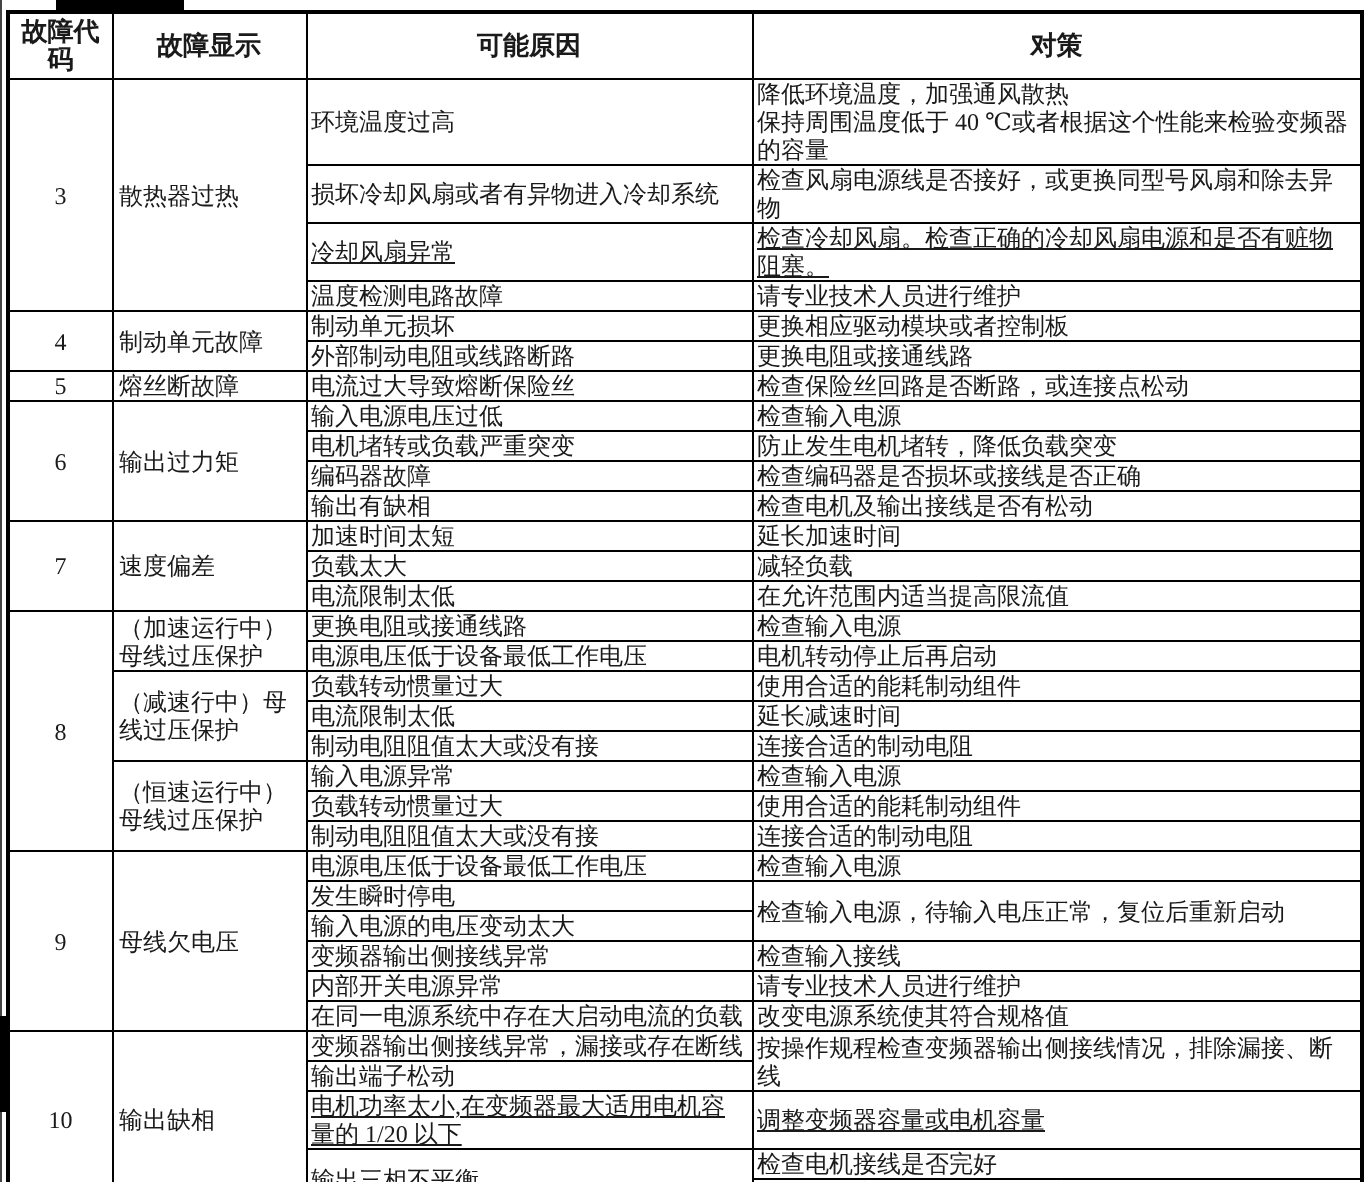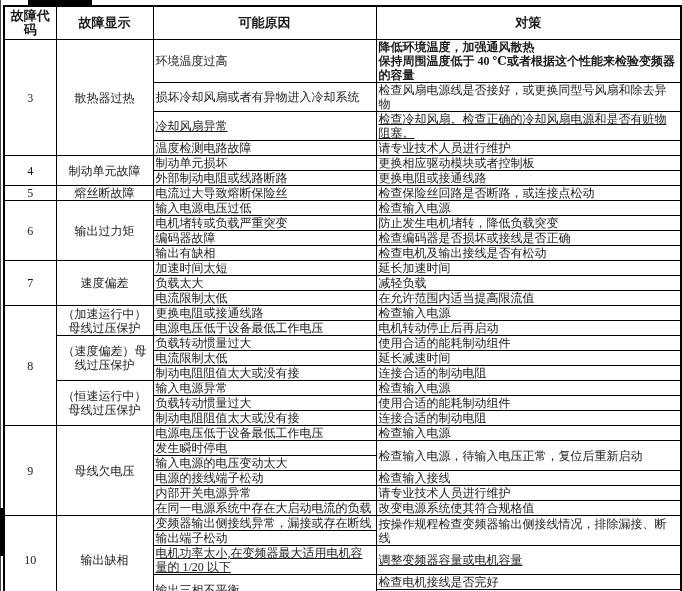--- a/index.html
+++ b/index.html
@@ -18,24 +18,24 @@
     border:1px solid #000;
     font-size:12px;line-height:14px;
     padding:0 2px;vertical-align:middle;overflow:hidden;
     word-break:break-all;
   }
   th{font-size:13px;font-weight:bold;text-align:center;padding:2px 0;height:17px;}
   tr{height:15px;}
   tr.tall3{height:42px;}
   tr.tall2{height:28px;text-decoration:underline;}
   td.code{text-align:center;}
-  td.disp{text-align:center;padding:0 3px;}
+  td.disp{text-align:left;padding:0 3px;}
   td.cause{text-align:left;}
   td.remedy{text-align:left;}
-  td.multi{white-space:pre-line;font-weight:bold;}
+  td.multi{white-space:pre-line;}
 </style>
 </head>
 <body>
 
 <div class="top-mark"></div>
 <div class="page-edge-line"></div>
 <div class="side-mark"></div>
 
 <table class="fault">
   <colgroup>
@@ -128,21 +128,21 @@
     <td class="code" rowspan="8">8</td>
     <td class="disp" rowspan="2">（加速运行中）母线过压保护</td>
     <td class="cause">更换电阻或接通线路</td>
     <td class="remedy">检查输入电源</td>
   </tr>
   <tr>
     <td class="cause">电源电压低于设备最低工作电压</td>
     <td class="remedy">电机转动停止后再启动</td>
   </tr>
   <tr>
-    <td class="disp" rowspan="3">（速度偏差）母线过压保护</td>
+    <td class="disp" rowspan="3">（减速行中）母线过压保护</td>
     <td class="cause">负载转动惯量过大</td>
     <td class="remedy">使用合适的能耗制动组件</td>
   </tr>
   <tr>
     <td class="cause">电流限制太低</td>
     <td class="remedy">延长减速时间</td>
   </tr>
   <tr>
     <td class="cause">制动电阻阻值太大或没有接</td>
     <td class="remedy">连接合适的制动电阻</td>
@@ -168,21 +168,21 @@
     <td class="remedy">检查输入电源</td>
   </tr>
   <tr>
     <td class="cause">发生瞬时停电</td>
     <td class="remedy" rowspan="2">检查输入电源，待输入电压正常，复位后重新启动</td>
   </tr>
   <tr>
     <td class="cause">输入电源的电压变动太大</td>
   </tr>
   <tr>
-    <td class="cause">电源的接线端子松动</td>
+    <td class="cause">变频器输出侧接线异常</td>
     <td class="remedy">检查输入接线</td>
   </tr>
   <tr>
     <td class="cause">内部开关电源异常</td>
     <td class="remedy">请专业技术人员进行维护</td>
   </tr>
   <tr>
     <td class="cause">在同一电源系统中存在大启动电流的负载</td>
     <td class="remedy">改变电源系统使其符合规格值</td>
   </tr>

